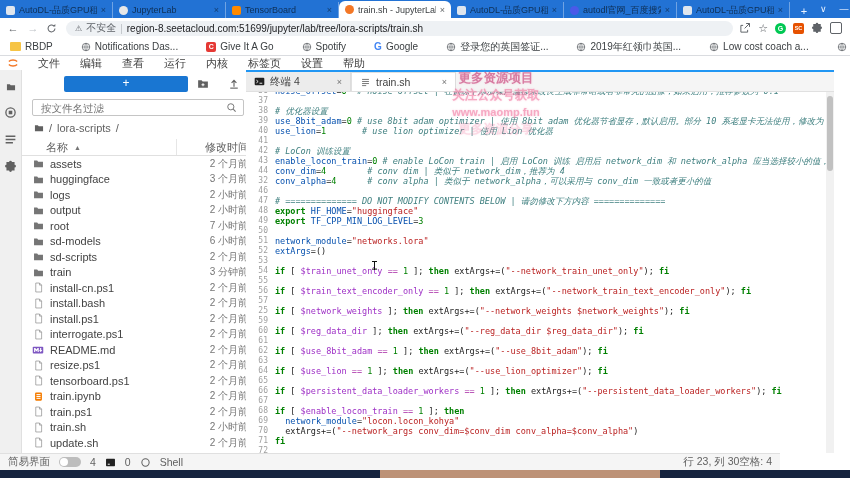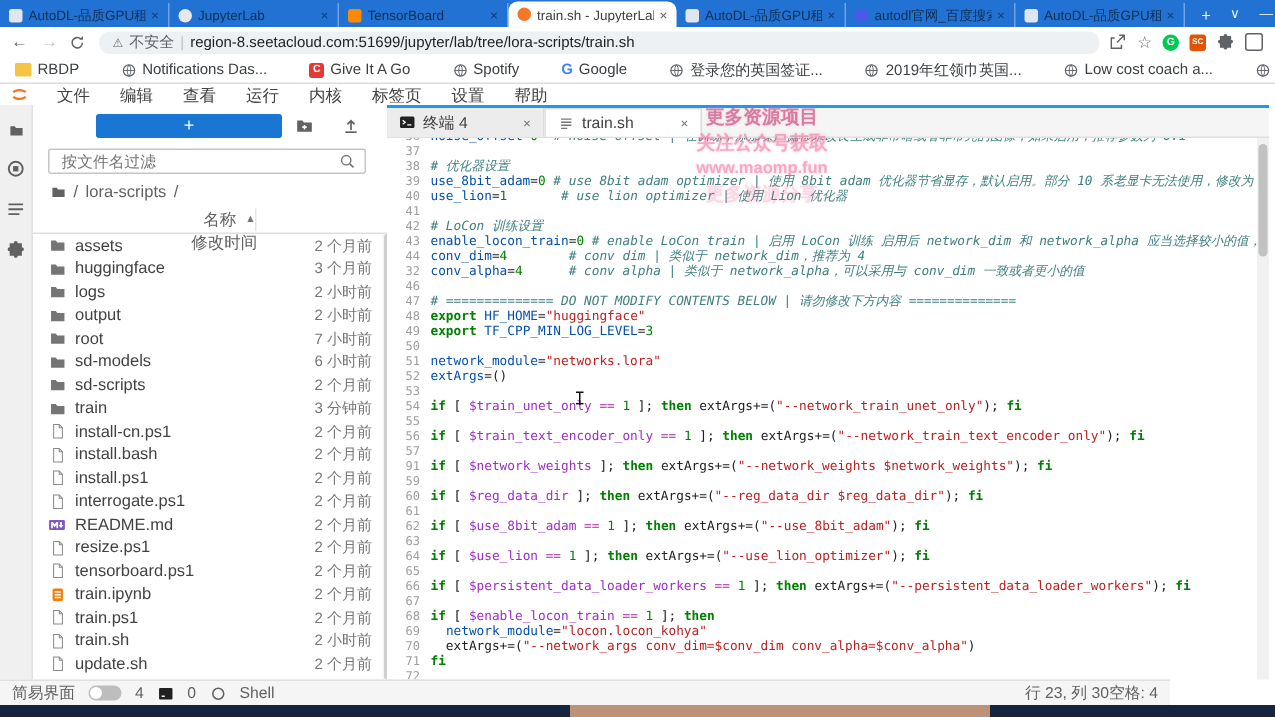--- a/index.html
+++ b/index.html
@@ -60,33 +60,33 @@
   .fb-toolbar{position:absolute;left:0;top:4px;width:100%;height:22px;display:flex;align-items:center;}
   .newbtn{position:absolute;left:42px;top:2px;width:124px;height:16px;background:#1976d2;border-radius:2px;
           color:#fff;font-size:12px;line-height:15px;text-align:center;}
   .fbic{position:absolute;top:4px;}
   .fb-search{position:absolute;left:10px;top:29px;width:212px;height:17px;border:1px solid #c5c5c5;
              border-radius:2px;display:flex;align-items:center;padding:0 6px;box-sizing:border-box;gap:4px;}
   .fb-search input{border:none;outline:none;flex:1;font-size:10.5px;color:#424242;background:transparent;
                    font-family:inherit;min-width:0;}
   .breadcrumb{position:absolute;left:12px;top:52px;display:flex;align-items:center;gap:5px;color:#616161;font-size:11px;}
   .listheader{position:absolute;left:0;top:69px;width:100%;height:17px;border-bottom:1px solid #e0e0e0;
-              display:flex;align-items:center;color:#616161;font-size:11px;box-sizing:border-box;flex-direction:column;}
+              display:flex;align-items:center;color:#616161;font-size:11px;box-sizing:border-box;}
   .lh-name{padding-left:24px;flex:1;display:flex;align-items:center;gap:6px;border-right:1px solid #e6e6e6;height:100%;}
   .lh-sort{font-size:7px;color:#757575;}
   .lh-mod{width:72px;text-align:right;padding-right:12px;flex:none;}
   .filelist{position:absolute;left:0;top:86px;width:234px;bottom:0;overflow:hidden;}
   .frow{display:flex;align-items:center;height:15.5px;padding-left:10px;gap:6px;}
   .frow .fic{width:12px;display:flex;justify-content:center;flex:none;}
   .frow .fname{flex:1;overflow:hidden;white-space:nowrap;font-size:11px;color:#424242;}
   .frow .ftime{width:66px;text-align:right;padding-right:8px;color:#757575;font-size:10px;flex:none;}
   .fp-scroll{position:absolute;right:0;top:86px;width:6px;bottom:0;background:#f5f5f5;}
   .fp-scroll .thumb{position:absolute;left:1px;right:1px;top:0;height:100%;background:#cfcfcf;border-radius:3px;}
   
-  .editor{position:absolute;left:258px;top:70px;width:588px;height:383px;background:#fff;}
+  .editor{position:absolute;left:246px;top:70px;width:588px;height:383px;background:#fff;}
   .ed-accent{position:absolute;left:0;top:0;width:100%;height:2px;background:#2196f3;}
   .ed-tabbar{position:absolute;left:0;top:2px;width:100%;height:20px;background:#f5f5f5;
              border-bottom:1px solid #e0e0e0;display:flex;align-items:flex-end;box-sizing:border-box;}
   .edtab{display:flex;align-items:center;gap:5px;height:19px;padding:0 8px;font-size:10.5px;color:#424242;
          background:#ececec;border-right:1px solid #dcdcdc;flex:none;min-width:105px;box-sizing:border-box;}
   .edtab.active{background:#fff;border-top:1px solid #e0e0e0;border-left:1px solid #e0e0e0;}
   .edtab .cx{margin-left:auto;color:#757575;font-size:9px;}
   .code{position:absolute;left:0;top:22px;right:8px;bottom:0;overflow:hidden;
         font-family:"DejaVu Sans Mono","Liberation Mono",monospace;font-size:8.5px;}
   .lines{margin-top:-6px;}
@@ -605,21 +605,21 @@
           <div class="cl"><span class="ln">48</span><span class="ct"><span class="tk-k">export</span><span class="tk-p"> </span><span class="tk-v">HF_HOME</span><span class="tk-p">=</span><span class="tk-s">"huggingface"</span></span></div>
           <div class="cl"><span class="ln">49</span><span class="ct"><span class="tk-k">export</span><span class="tk-p"> </span><span class="tk-v">TF_CPP_MIN_LOG_LEVEL</span><span class="tk-p">=</span><span class="tk-n">3</span></span></div>
           <div class="cl"><span class="ln">50</span><span class="ct"></span></div>
           <div class="cl"><span class="ln">51</span><span class="ct"><span class="tk-v">network_module</span><span class="tk-p">=</span><span class="tk-s">"networks.lora"</span></span></div>
           <div class="cl"><span class="ln">52</span><span class="ct"><span class="tk-v">extArgs</span><span class="tk-p">=()</span></span></div>
           <div class="cl"><span class="ln">53</span><span class="ct"></span></div>
           <div class="cl"><span class="ln">54</span><span class="ct"><span class="tk-k">if</span><span class="tk-p"> [ </span><span class="tk-x">$train_unet_only</span><span class="tk-p"> </span><span class="tk-o">==</span><span class="tk-p"> </span><span class="tk-n">1</span><span class="tk-p"> ]; </span><span class="tk-k">then</span><span class="tk-p"> extArgs+=(</span><span class="tk-s">"--network_train_unet_only"</span><span class="tk-p">); </span><span class="tk-k">fi</span></span></div>
           <div class="cl"><span class="ln">55</span><span class="ct"></span></div>
           <div class="cl"><span class="ln">56</span><span class="ct"><span class="tk-k">if</span><span class="tk-p"> [ </span><span class="tk-x">$train_text_encoder_only</span><span class="tk-p"> </span><span class="tk-o">==</span><span class="tk-p"> </span><span class="tk-n">1</span><span class="tk-p"> ]; </span><span class="tk-k">then</span><span class="tk-p"> extArgs+=(</span><span class="tk-s">"--network_train_text_encoder_only"</span><span class="tk-p">); </span><span class="tk-k">fi</span></span></div>
           <div class="cl"><span class="ln">57</span><span class="ct"></span></div>
-          <div class="cl"><span class="ln">91</span><span class="ct"><span class="tk-k">if</span><span class="tk-p"> [ </span><span class="tk-x">$network_weights</span><span class="tk-p"> ]; </span><span class="tk-k">then</span><span class="tk-p"> extArgs+=(</span><span class="tk-s">"--network_weights $network_weights"</span><span class="tk-p">); </span><span class="tk-k">fi</span></span></div>
+          <div class="cl"><span class="ln">25</span><span class="ct"><span class="tk-k">if</span><span class="tk-p"> [ </span><span class="tk-x">$network_weights</span><span class="tk-p"> ]; </span><span class="tk-k">then</span><span class="tk-p"> extArgs+=(</span><span class="tk-s">"--network_weights $network_weights"</span><span class="tk-p">); </span><span class="tk-k">fi</span></span></div>
           <div class="cl"><span class="ln">59</span><span class="ct"></span></div>
           <div class="cl"><span class="ln">60</span><span class="ct"><span class="tk-k">if</span><span class="tk-p"> [ </span><span class="tk-x">$reg_data_dir</span><span class="tk-p"> ]; </span><span class="tk-k">then</span><span class="tk-p"> extArgs+=(</span><span class="tk-s">"--reg_data_dir $reg_data_dir"</span><span class="tk-p">); </span><span class="tk-k">fi</span></span></div>
           <div class="cl"><span class="ln">61</span><span class="ct"></span></div>
           <div class="cl"><span class="ln">62</span><span class="ct"><span class="tk-k">if</span><span class="tk-p"> [ </span><span class="tk-x">$use_8bit_adam</span><span class="tk-p"> </span><span class="tk-o">==</span><span class="tk-p"> </span><span class="tk-n">1</span><span class="tk-p"> ]; </span><span class="tk-k">then</span><span class="tk-p"> extArgs+=(</span><span class="tk-s">"--use_8bit_adam"</span><span class="tk-p">); </span><span class="tk-k">fi</span></span></div>
           <div class="cl"><span class="ln">63</span><span class="ct"></span></div>
           <div class="cl"><span class="ln">64</span><span class="ct"><span class="tk-k">if</span><span class="tk-p"> [ </span><span class="tk-x">$use_lion</span><span class="tk-p"> </span><span class="tk-o">==</span><span class="tk-p"> </span><span class="tk-n">1</span><span class="tk-p"> ]; </span><span class="tk-k">then</span><span class="tk-p"> extArgs+=(</span><span class="tk-s">"--use_lion_optimizer"</span><span class="tk-p">); </span><span class="tk-k">fi</span></span></div>
           <div class="cl"><span class="ln">65</span><span class="ct"></span></div>
           <div class="cl"><span class="ln">66</span><span class="ct"><span class="tk-k">if</span><span class="tk-p"> [ </span><span class="tk-x">$persistent_data_loader_workers</span><span class="tk-p"> </span><span class="tk-o">==</span><span class="tk-p"> </span><span class="tk-n">1</span><span class="tk-p"> ]; </span><span class="tk-k">then</span><span class="tk-p"> extArgs+=(</span><span class="tk-s">"--persistent_data_loader_workers"</span><span class="tk-p">); </span><span class="tk-k">fi</span></span></div>
           <div class="cl"><span class="ln">67</span><span class="ct"></span></div>
           <div class="cl"><span class="ln">68</span><span class="ct"><span class="tk-k">if</span><span class="tk-p"> [ </span><span class="tk-x">$enable_locon_train</span><span class="tk-p"> </span><span class="tk-o">==</span><span class="tk-p"> </span><span class="tk-n">1</span><span class="tk-p"> ]; </span><span class="tk-k">then</span></span></div>

